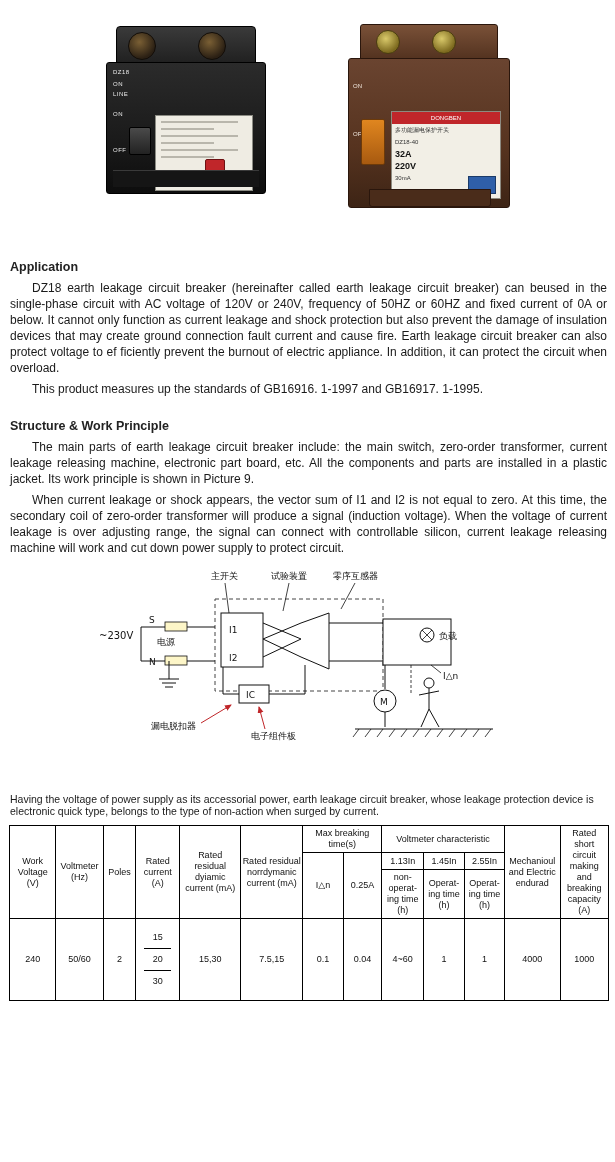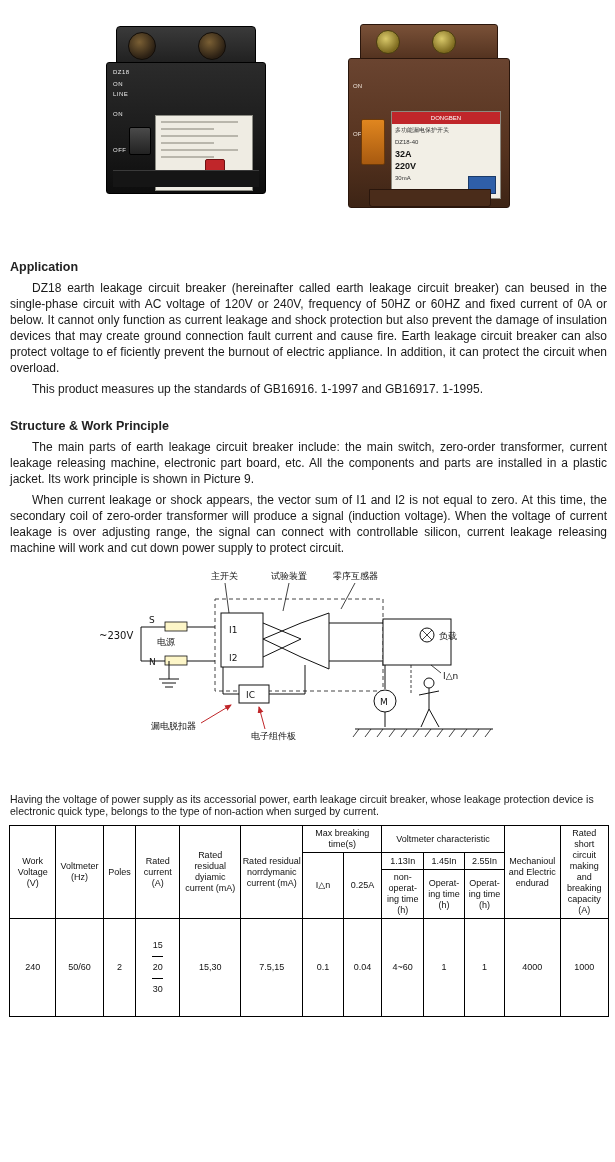--- a/index.html
+++ b/index.html
@@ -250,21 +250,21 @@
     border: 1px solid #000;
     font-size: 9px;
     text-align: center;
     vertical-align: middle;
     padding: 2px 1px;
     font-weight: normal;
     line-height: 11px;
     color: #111;
   }
   table.spec th { font-weight: normal; }
-  .cur-cell { padding: 16px !important; }
+  .cur-cell { padding: 8px !important; }
   .cur-cell div {
     border-bottom: 1px solid #000;
     padding: 5px 0;
   }
   .cur-cell div:last-child { border-bottom: none; }
 </style>
 </head>
 <body>
 
 <div class="page">

